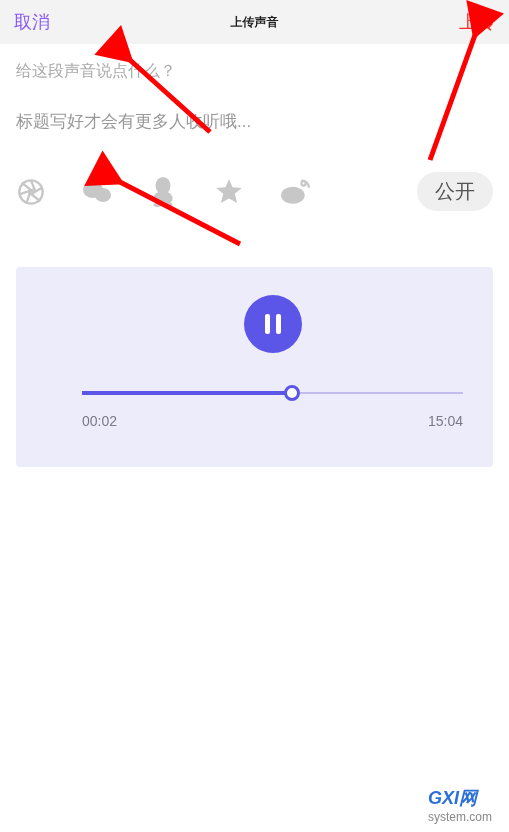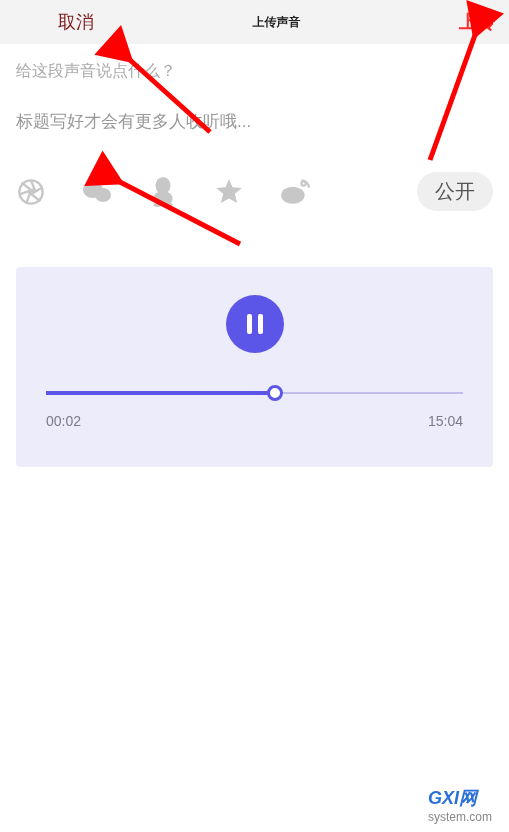--- a/index.html
+++ b/index.html
@@ -1,36 +1,36 @@
 <!DOCTYPE html>
 <html><head>
 <meta charset="utf-8">
 <style>
   * { box-sizing: border-box; margin: 0; padding: 0; }
   html, body { width: 509px; height: 832px; font-family: -apple-system, "Helvetica Neue", Arial, sans-serif; background: #fff; }
   .header { height: 44px; background: #f3f3f3; display: flex; align-items: center; justify-content: space-between; padding: 0 14px; }
-  .header .cancel { color: #7f1d1d; font-size: 18px; margin-left: 44px; }
+  .header .cancel { color: #8b5cf6; font-size: 18px; }
   .header .title { color: #222; font-size: 12px; font-weight: 700; }
-  .header .upload { color: #ff2a2a; font-size: 18px; font-weight: 700; }
+  .header .upload { color: #ff2a2a; font-size: 18px; font-weight: 400; }
   .body { padding: 18px 16px 0 16px; position: relative; }
   .desc-input { width: 100%; border: none; outline: none; font-size: 16px; color: #333; }
   .desc-input::placeholder { color: #aaa; }
   .photo-box { margin-top: 76px; width: 148px; height: 148px; background: #f3f3f3; display: flex; flex-direction: column; align-items: center; justify-content: center; }
   .photo-box .camera { width: 34px; height: 28px; margin-bottom: 10px; }
   .photo-box .camera svg { width: 100%; height: 100%; }
   .photo-box .label { font-size: 16px; color: #555; }
   .title-input-wrap { margin-top: 32px; }
   .title-input { width: 100%; border: none; outline: none; font-size: 17px; color: #333; }
   .title-input::placeholder { color: #999; }
   .share-row { margin-top: 40px; display: flex; align-items: center; }
   .share-row .icon { width: 30px; height: 30px; margin-right: 36px; display: flex; align-items: center; justify-content: center; }
   .share-row .icon svg { fill: #c7c7c7; }
   .spacer { flex: 1; }
   .public-btn { background: #efefef; color: #555; font-size: 20px; padding: 6px 18px; border-radius: 999px; border: none; }
-  .player { margin: 56px auto 0 auto; width: 477px; height: 200px; background: #edecfb; border-radius: 4px; position: relative; padding-top: 28px; }
+  .player { margin: 56px auto 0 auto; width: 477px; height: 200px; background: #edecfb; border-radius: 4px; position: relative; padding-top: 28px; padding-left: 36px; }
   .play-btn { width: 58px; height: 58px; background: #5b56e7; border-radius: 50%; margin: 0 auto; display: flex; align-items: center; justify-content: center; }
   .play-btn .bars { display: flex; gap: 6px; }
   .play-btn .bars div { width: 5px; height: 20px; background: #fff; border-radius: 2px; }
   .track { position: relative; margin: 30px 30px 0 30px; height: 20px; }
   .track .line { position: absolute; top: 9px; left: 0; right: 0; height: 2px; background: #c0bdee; }
   .track .fill { position: absolute; top: 8px; left: 0; height: 4px; background: #5b56e7; }
   .track .thumb { position: absolute; top: 2px; width: 16px; height: 16px; background: #fff; border: 3px solid #5b56e7; border-radius: 50%; transform: translateX(-50%); }
   .times { display: flex; justify-content: space-between; margin: 10px 30px 0 30px; font-size: 14px; color: #7a7a88; }
   .watermark { position: absolute; right: 17px; bottom: 8px; font-size: 18px; font-weight: bold; font-style: italic; }
   .watermark .gxi { color: #2b6fd8; }

